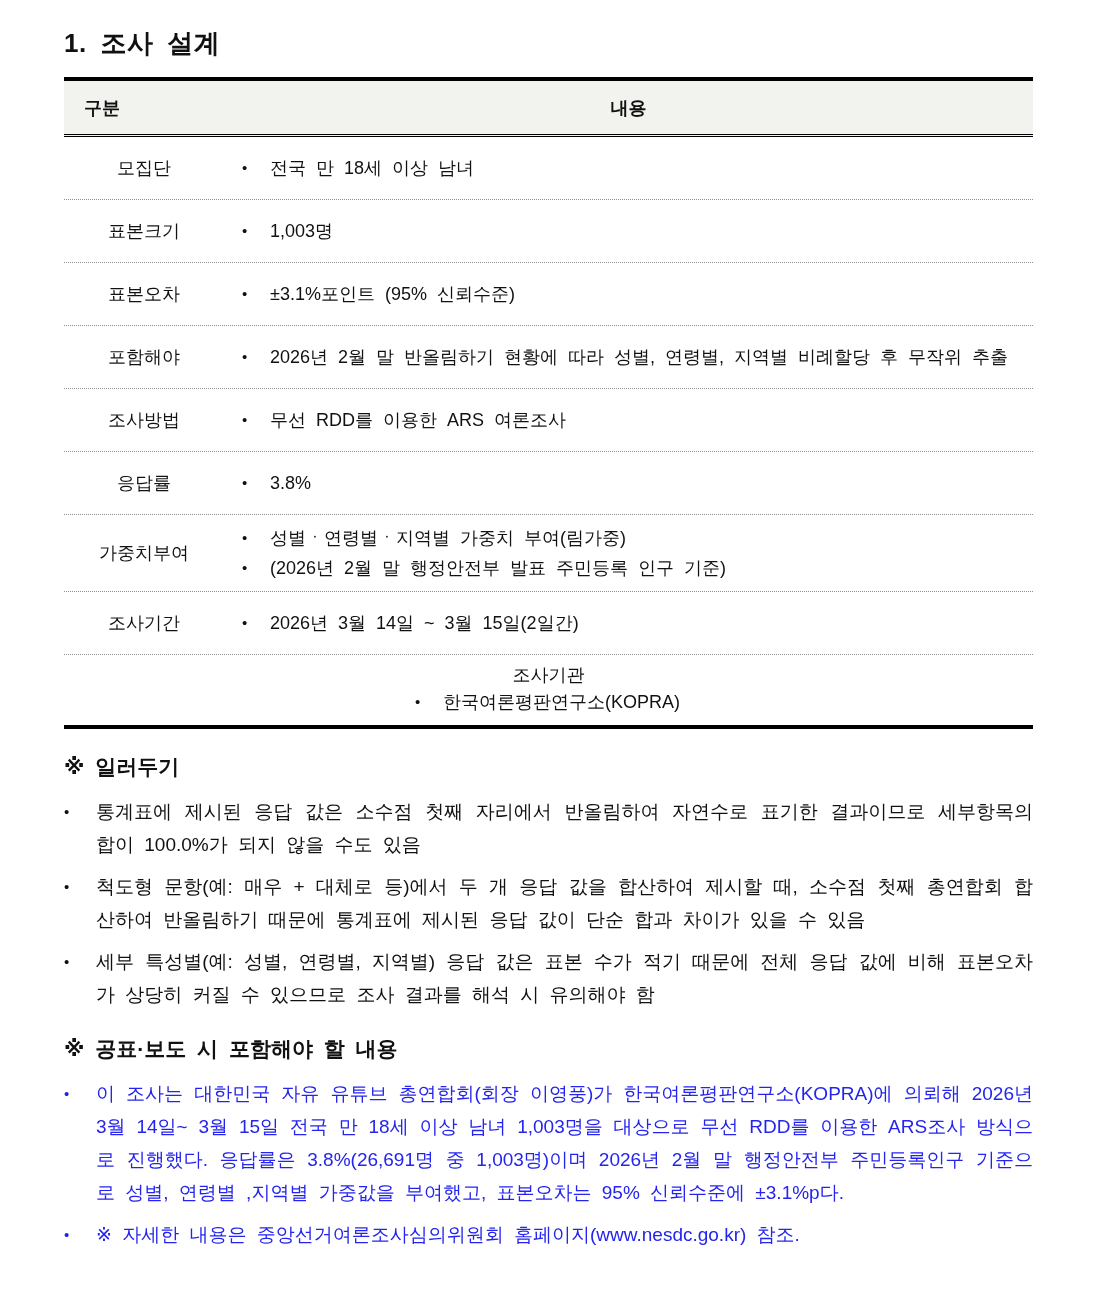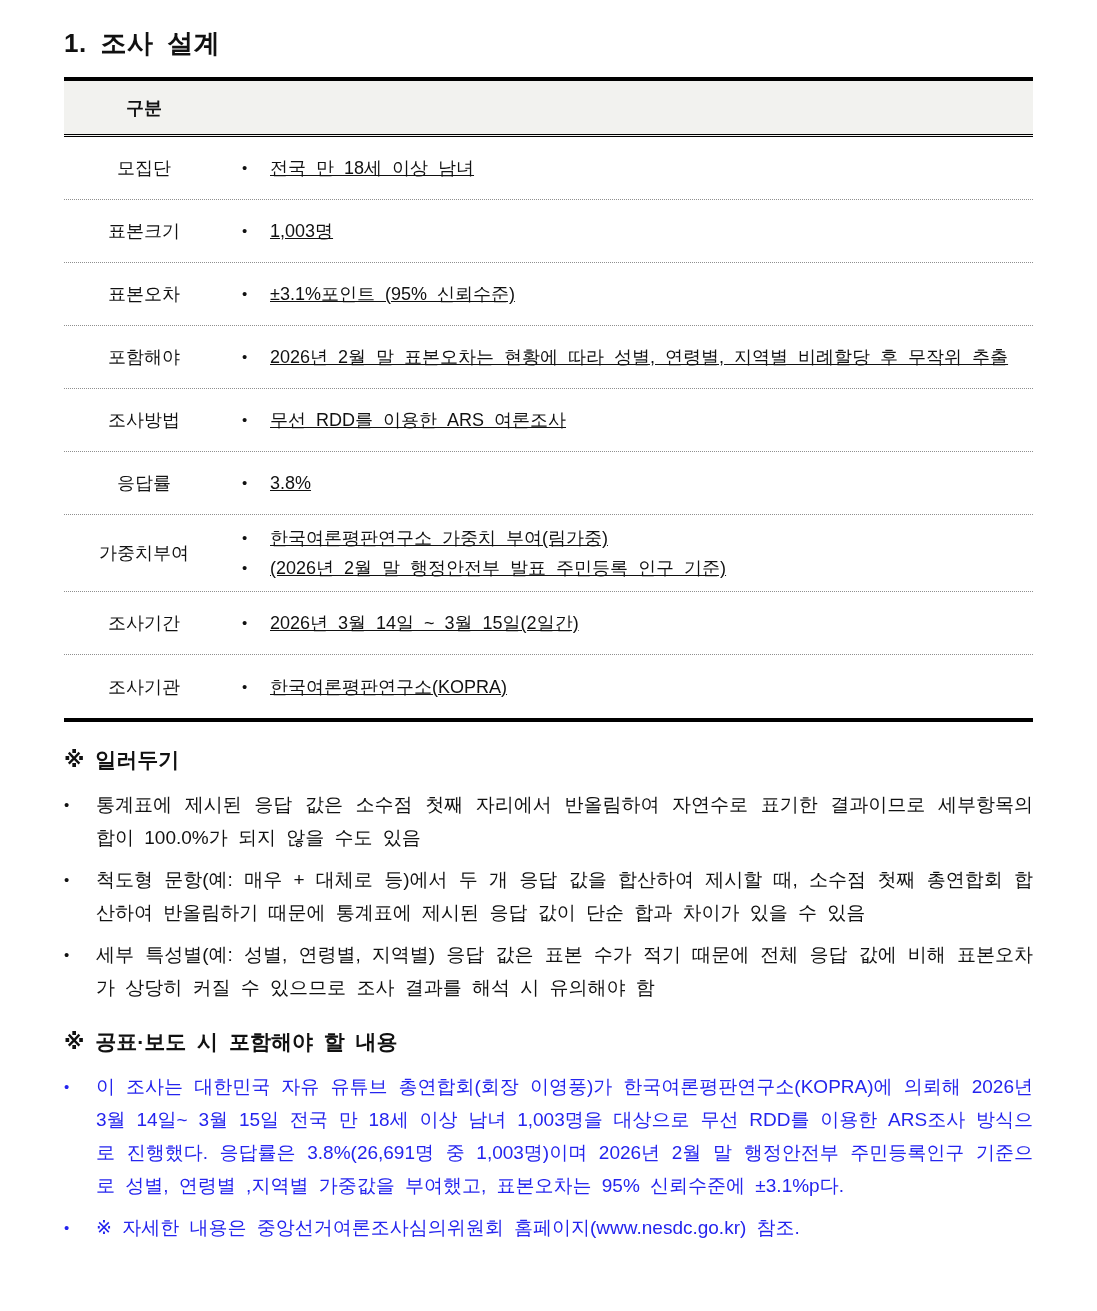--- a/index.html
+++ b/index.html
@@ -26,30 +26,30 @@
   }
   .dt-header {
     display: flex;
     background: #f2f2ef;
     border-bottom: 3px double #000;
     height: 56px;
     align-items: center;
     font-weight: bold;
     font-size: 18px;
   }
-  .dt-header .col-label { width: 160px; text-align: center; }
+  .dt-header .col-label { width: 160px; text-align: left; padding-left: 20px; }
   .dt-header .col-content { flex: 1; text-align: center; }
   .dt-row {
     display: flex;
     align-items: center;
     min-height: 63px;
     border-bottom: 1px dotted #8f8f8f;
     padding: 8px 0;
   }
-  .dt-row:last-child { border-bottom: none; }
+  .dt-row:last-child { border-bottom: none; flex-direction: column; }
   .dt-row .row-label {
     width: 160px;
     text-align: center;
     font-size: 18px;
     word-spacing: 2px;
     flex-shrink: 0;
   }
   .dt-row .row-content {
     flex: 1;
     padding-right: 20px;
@@ -59,21 +59,21 @@
     font-size: 18px;
     line-height: 30px;
     word-spacing: 5px;
   }
   .bullet-line .marker {
     width: 46px;
     padding-left: 18px;
     flex-shrink: 0;
     font-size: 15px;
   }
-  .bullet-line .txt { flex: 1; text-align: justify; text-decoration: underline; }
+  .bullet-line .txt { flex: 1; text-align: justify; }
   
   .section-heading {
     font-size: 21px;
     font-weight: bold;
     margin-top: 24px;
     margin-bottom: 14px;
     word-spacing: 5px;
   }
   .note-item {
     display: flex;
@@ -93,20 +93,21 @@
   .blue .marker { color: #2424ee; }
 </style>
 </head>
 <body>
 
 <h1 class="page-title">1. 조사 설계</h1>
 
 <div class="design-table">
   <div class="dt-header">
     <div class="col-label">구분</div>
+    <div class="col-content">내용</div>
   </div>
 
   <div class="dt-row">
     <div class="row-label">모집단</div>
     <div class="row-content">
       <div class="bullet-line">
           <span class="marker">•</span>
           <span class="txt">전국 만 18세 이상 남녀</span>
         </div>
     </div>
@@ -130,21 +131,21 @@
           <span class="txt">±3.1%포인트 (95% 신뢰수준)</span>
         </div>
     </div>
   </div>
 
   <div class="dt-row">
     <div class="row-label">포함해야</div>
     <div class="row-content">
       <div class="bullet-line">
           <span class="marker">•</span>
-          <span class="txt">2026년 2월 말 표본오차는 현황에 따라 성별, 연령별, 지역별 비례할당 후 무작위 추출</span>
+          <span class="txt">2026년 2월 말 반올림하기 현황에 따라 성별, 연령별, 지역별 비례할당 후 무작위 추출</span>
         </div>
     </div>
   </div>
 
   <div class="dt-row">
     <div class="row-label">조사방법</div>
     <div class="row-content">
       <div class="bullet-line">
           <span class="marker">•</span>
           <span class="txt">무선 RDD를 이용한 ARS 여론조사</span>
@@ -160,21 +161,21 @@
           <span class="txt">3.8%</span>
         </div>
     </div>
   </div>
 
   <div class="dt-row">
     <div class="row-label">가중치부여</div>
     <div class="row-content">
       <div class="bullet-line">
           <span class="marker">•</span>
-          <span class="txt">한국여론평판연구소 가중치 부여(림가중)</span>
+          <span class="txt">성별ㆍ연령별ㆍ지역별 가중치 부여(림가중)</span>
         </div>
       <div class="bullet-line">
           <span class="marker">•</span>
           <span class="txt">(2026년 2월 말 행정안전부 발표 주민등록 인구 기준)</span>
         </div>
     </div>
   </div>
 
   <div class="dt-row">
     <div class="row-label">조사기간</div>

